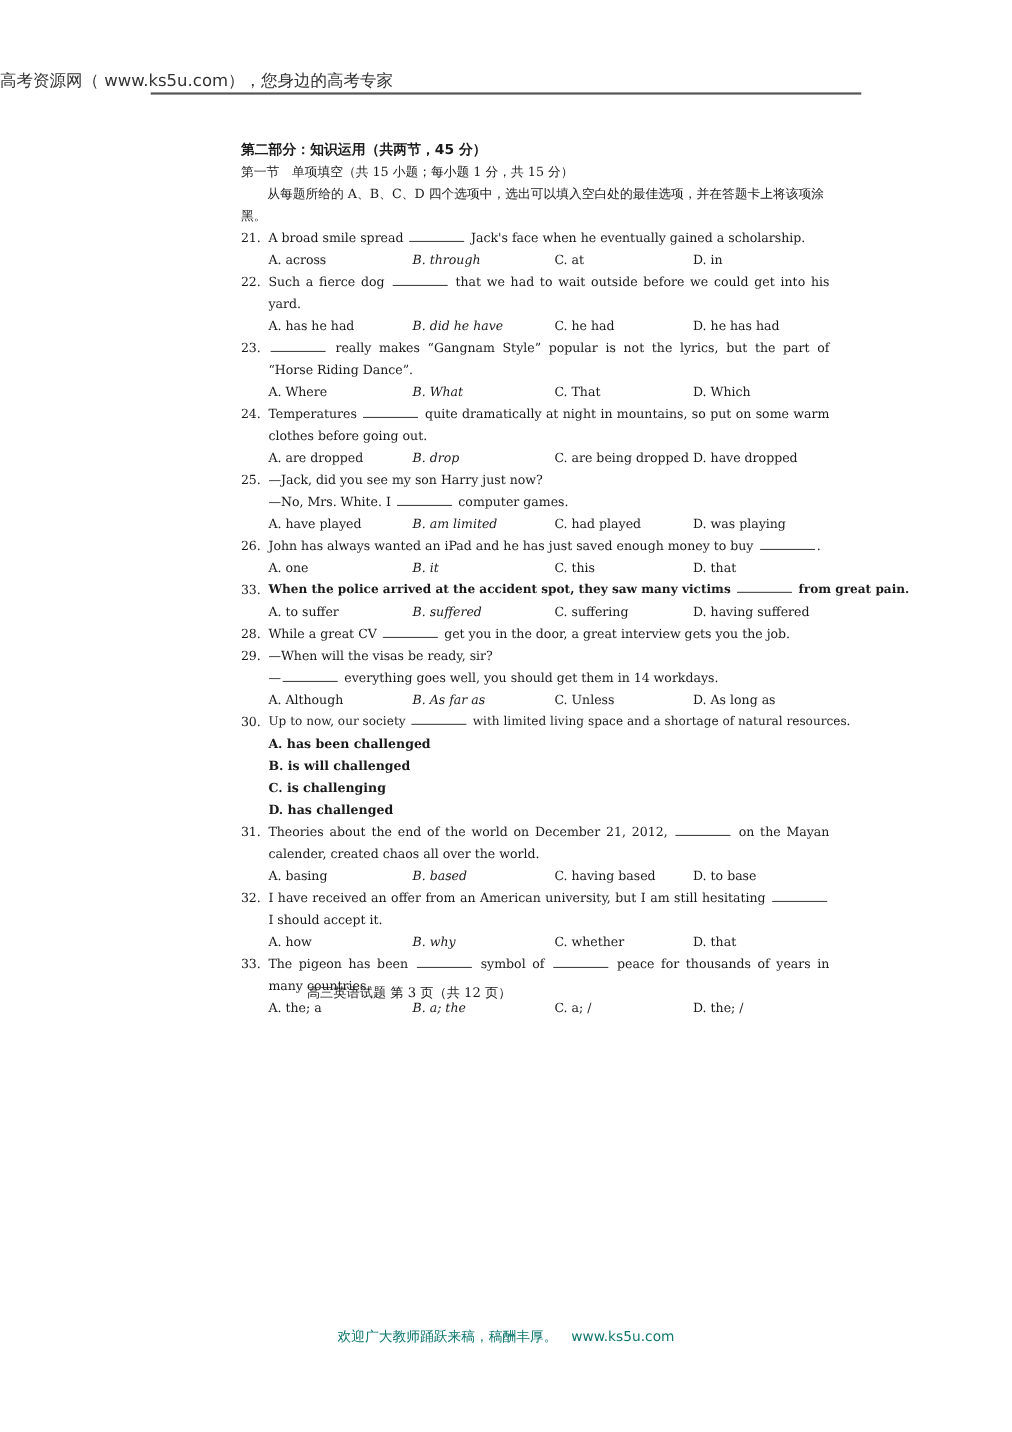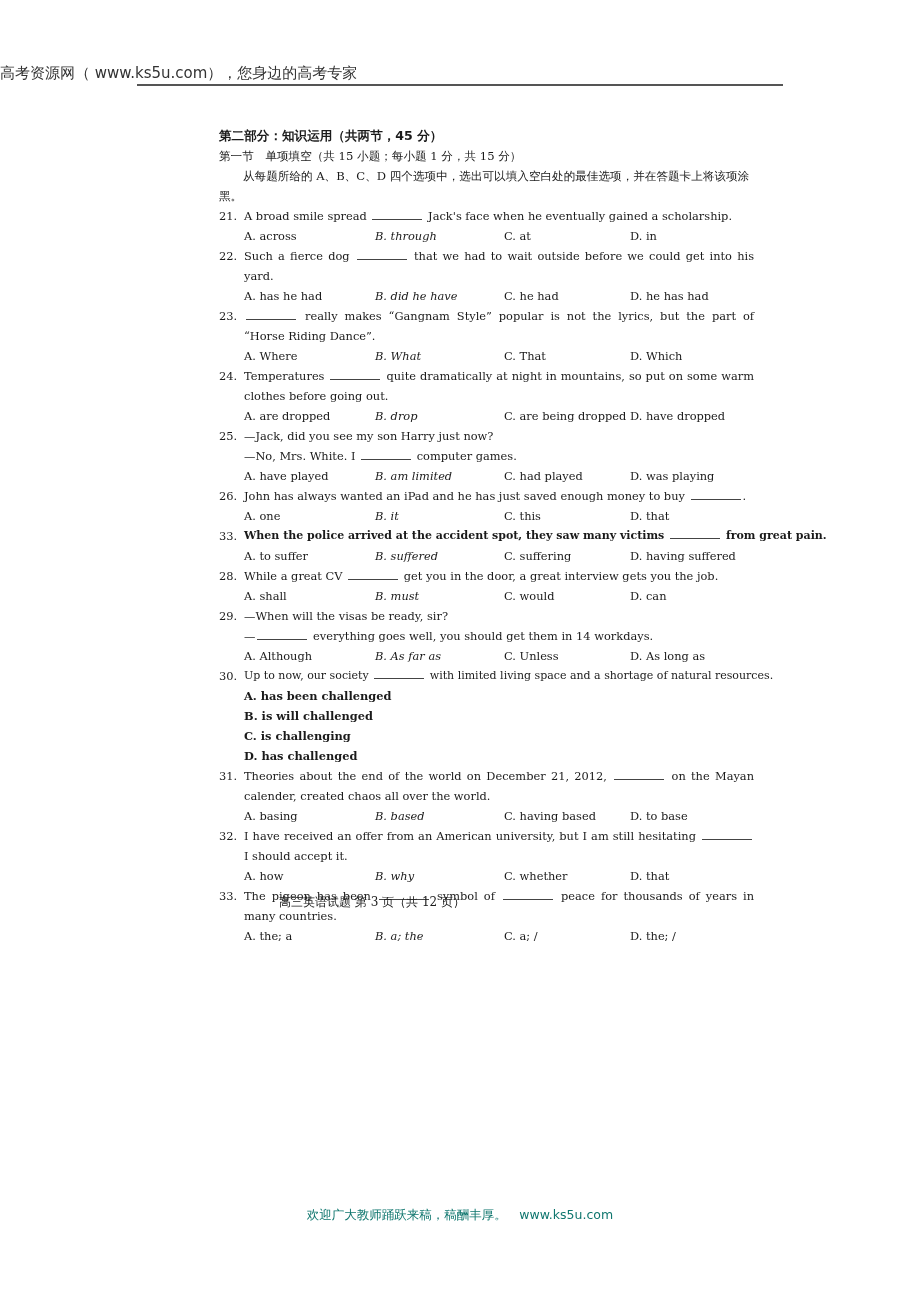--- a/index.html
+++ b/index.html
@@ -129,26 +129,20 @@
       <span class="opt">C.  suffering</span>
       <span class="opt">D.  having suffered</span>
     </div>
   </div>
 
   <div class="q">
     <div class="q-stem">
         <span class="q-num">28.</span>
       <span class="q-text"><span>While a great CV</span> <span class="blank"></span> <span>get you in the door, a great interview gets you the job.</span></span>
       </div>
-    <div class="opts four">
-      <span class="opt">A.  shall</span>
-      <span class="opt">B.  must</span>
-      <span class="opt">C.  would</span>
-      <span class="opt">D.  can</span>
-    </div>
   </div>
 
   <div class="q">
     <div class="q-stem">
         <span class="q-num">29.</span>
       <span class="q-text">—When will the visas be ready, sir?</span>
       </div>
     <div class="q-stem">
         <span class="q-num"></span>
       <span class="q-text"><span>—</span><span class="blank"></span> <span>everything goes well, you should get them in 14 workdays.</span></span>

